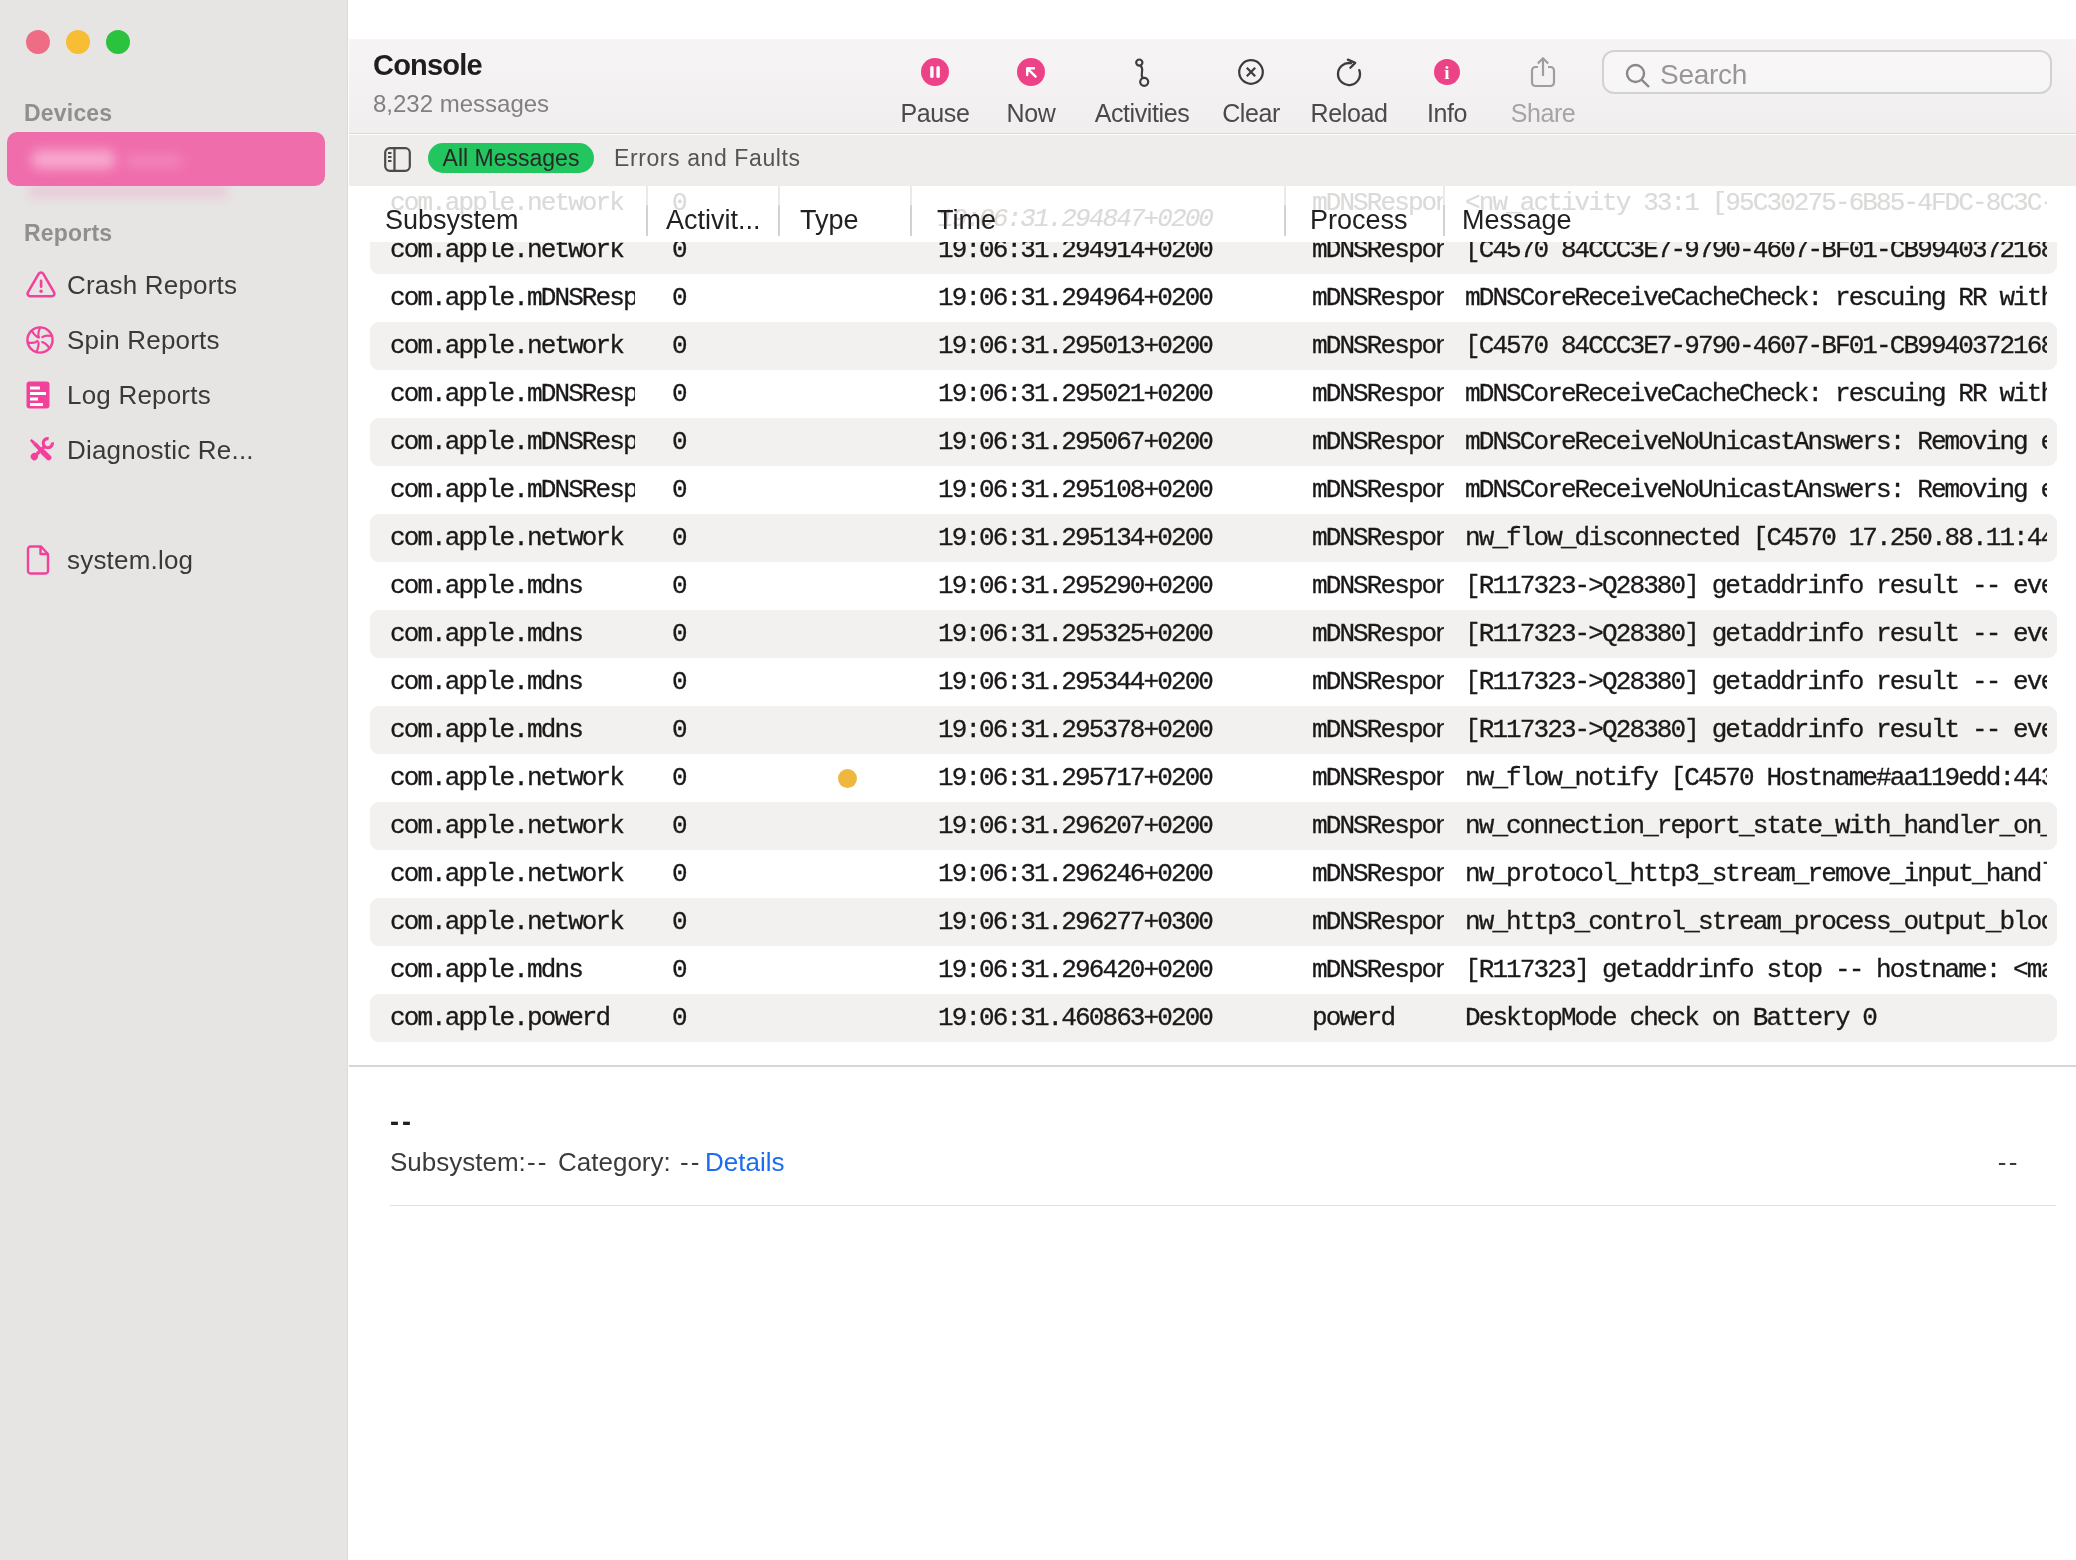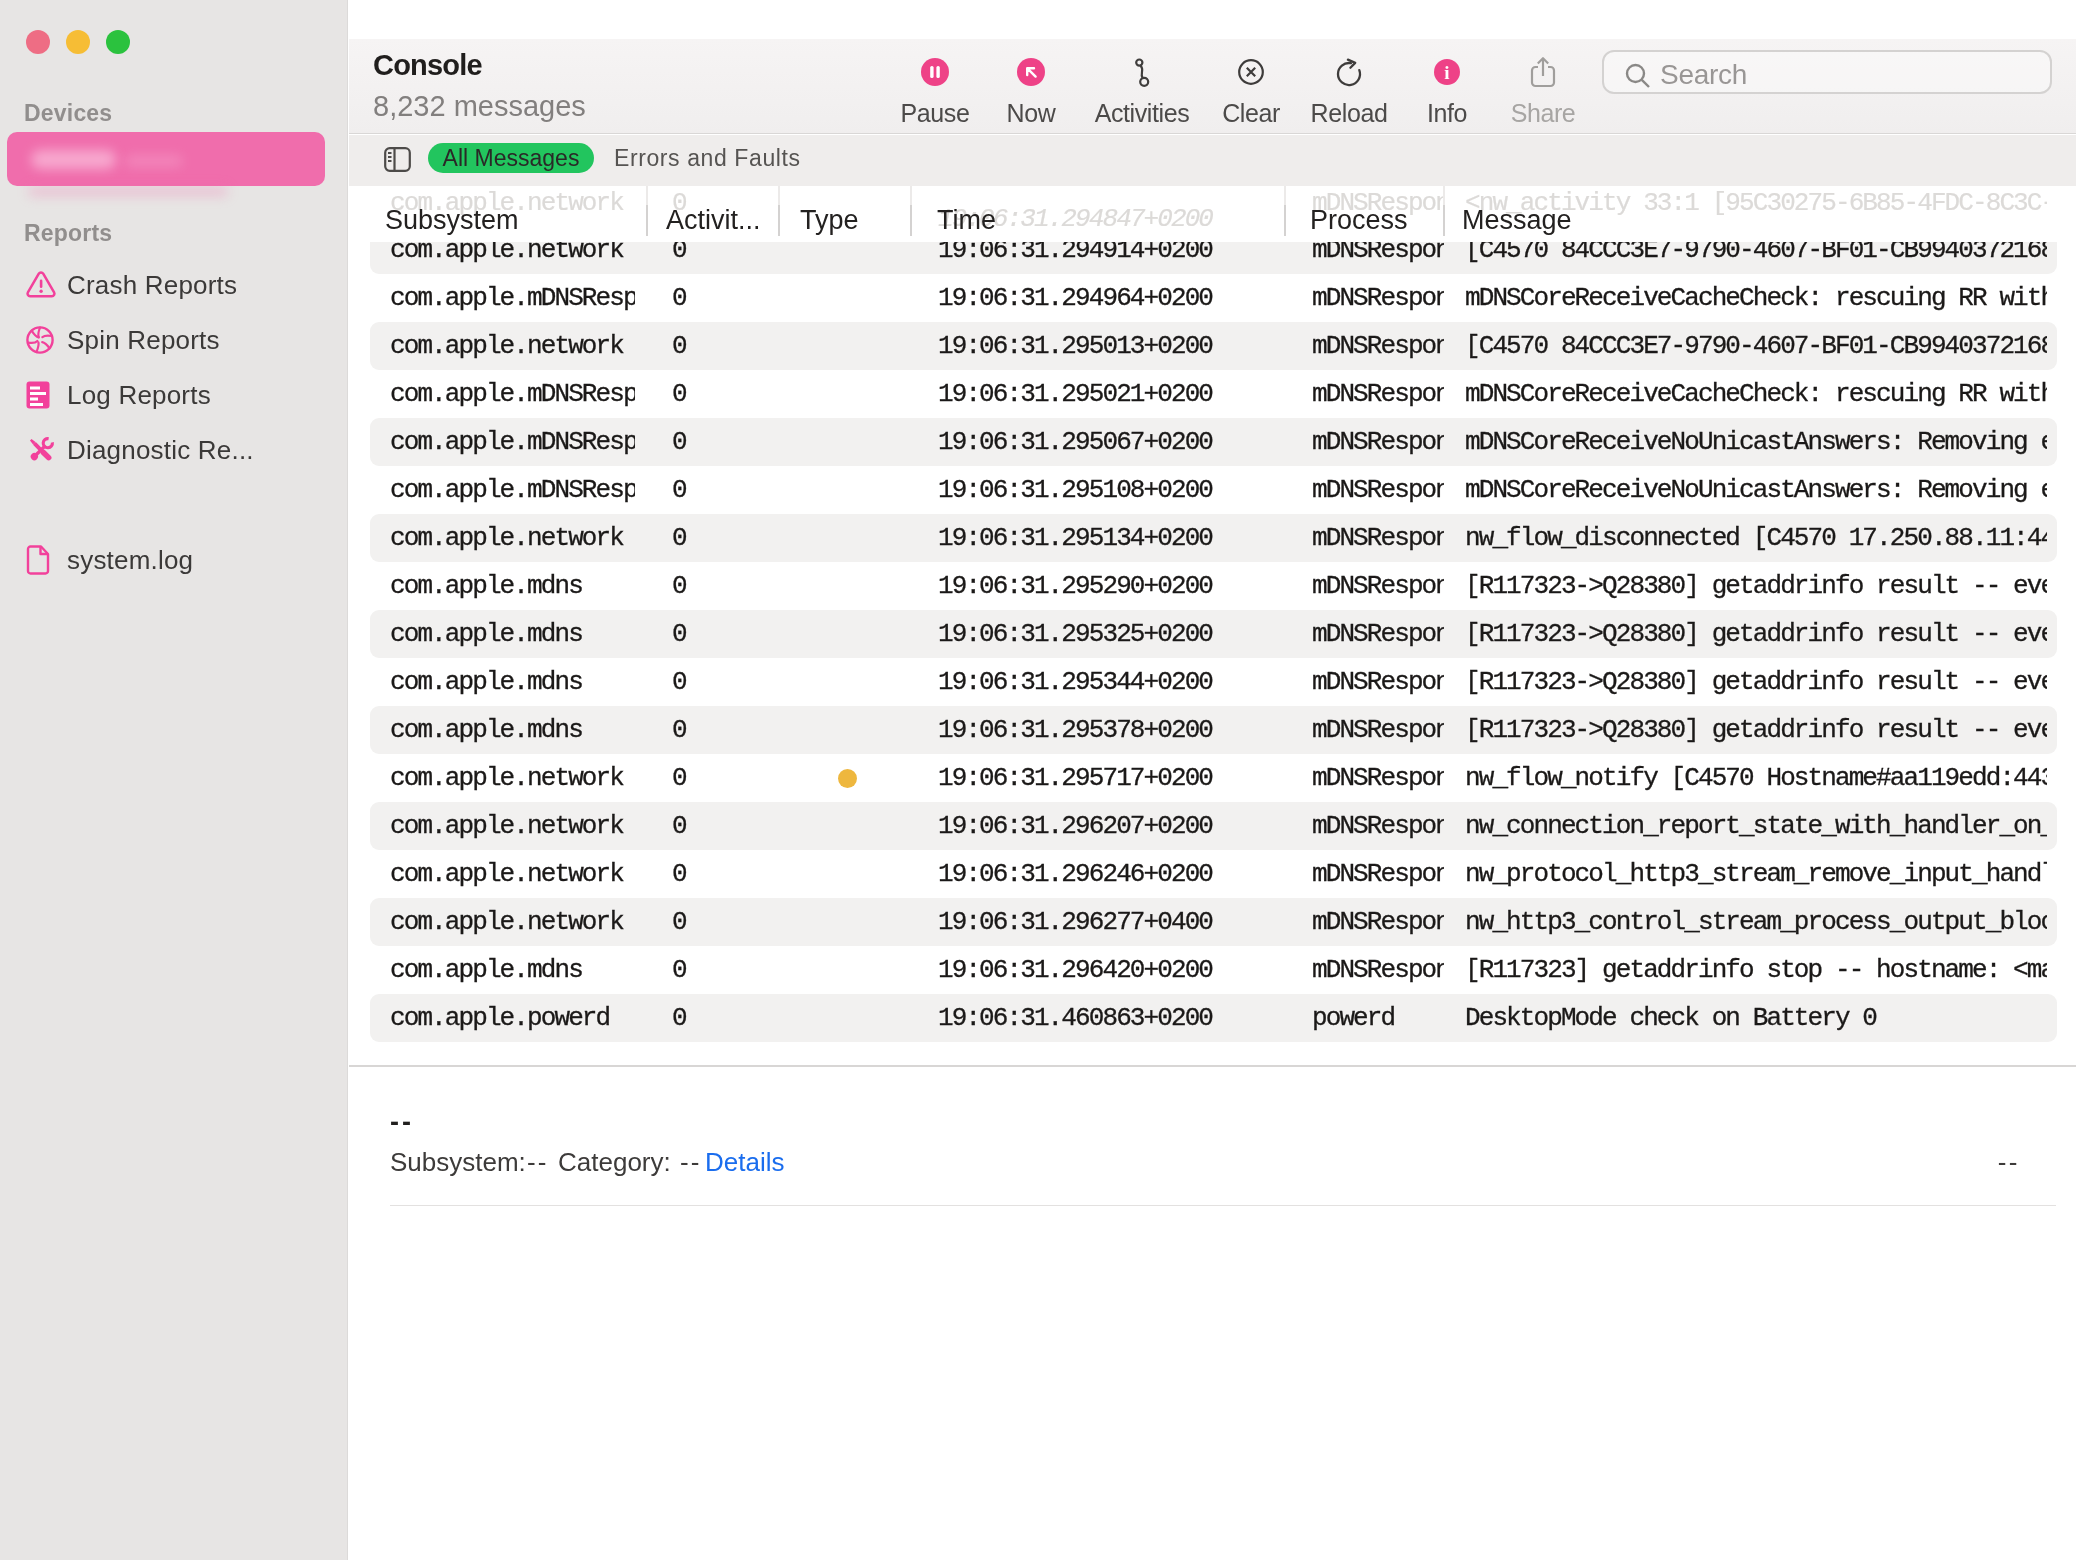--- a/index.html
+++ b/index.html
@@ -23,21 +23,21 @@
   .sideitem svg { position:absolute; left:25px; top:50%; transform:translateY(-50%); }
   .sideitem .lbl { position:absolute; left:67px; top:50%; transform:translateY(-50%);
     font-size:26px; color:#3b3938; letter-spacing:.2px; }
 
   
   #main { position:absolute; left:349px; top:0; width:1727px; height:1560px; background:#fff;margin-top:39px; }
   #toolbar { position:absolute; left:0; top:0; width:1727px; height:95px;
     background:linear-gradient(#f6f4f4,#f0eeee); border-bottom:1px solid #d9d7d6; }
   #tabrow { position:absolute; left:0; top:96px; width:1727px; height:51px; background:#efedec; }
   #title { position:absolute; left:24px; top:10px; font-size:29px; font-weight:700; color:#201e1d; letter-spacing:-.8px; }
-  #subtitle { position:absolute; left:24px; top:51px; font-size:29px; color:#827f7e; }
+  #subtitle { position:absolute; left:24px; top:51px; font-size:24px; color:#827f7e; }
   .tbtn { position:absolute; top:0; height:95px; text-align:center; }
   .tbtn .ticon { position:absolute; top:19px; left:50%; transform:translateX(-50%); }
   .tbtn .tlabel { position:absolute; top:60px; left:50%; transform:translateX(-50%);
     font-size:25px; color:#4c4a49; white-space:nowrap; letter-spacing:-.4px; }
   #search { position:absolute; left:1253px; top:11px; width:450px; height:44px;
     border:2px solid #d4d2d1; border-radius:12px; background:rgba(255,255,255,.35); }
   #search .ph { position:absolute; left:56px; top:7px; font-size:28px; color:#999695; letter-spacing:-.3px; }
   #search svg { position:absolute; left:20px; top:10px; }
 
   
@@ -319,21 +319,21 @@
     <div class="row" style="top:664px;">
         <div class="cell mono c-sub">com.apple.network</div>
         <div class="cell mono c-act">0</div>
         <div class="cell mono c-time">19:06:31.296246+0200</div>
         <div class="cell mono c-proc">mDNSResponder</div>
         <div class="cell mono c-msg">nw_protocol_http3_stream_remove_input_handler [C4570</div>
       </div>
     <div class="row g" style="top:712px;">
         <div class="cell mono c-sub">com.apple.network</div>
         <div class="cell mono c-act">0</div>
-        <div class="cell mono c-time">19:06:31.296277+0400</div>
+        <div class="cell mono c-time">19:06:31.296277+0300</div>
         <div class="cell mono c-proc">mDNSResponder</div>
         <div class="cell mono c-msg">nw_http3_control_stream_process_output_block_invoke</div>
       </div>
     <div class="row" style="top:760px;">
         <div class="cell mono c-sub">com.apple.mdns</div>
         <div class="cell mono c-act">0</div>
         <div class="cell mono c-time">19:06:31.296420+0200</div>
         <div class="cell mono c-proc">mDNSResponder</div>
         <div class="cell mono c-msg">[R117323] getaddrinfo stop -- hostname: &lt;mask.hash:</div>
       </div>

